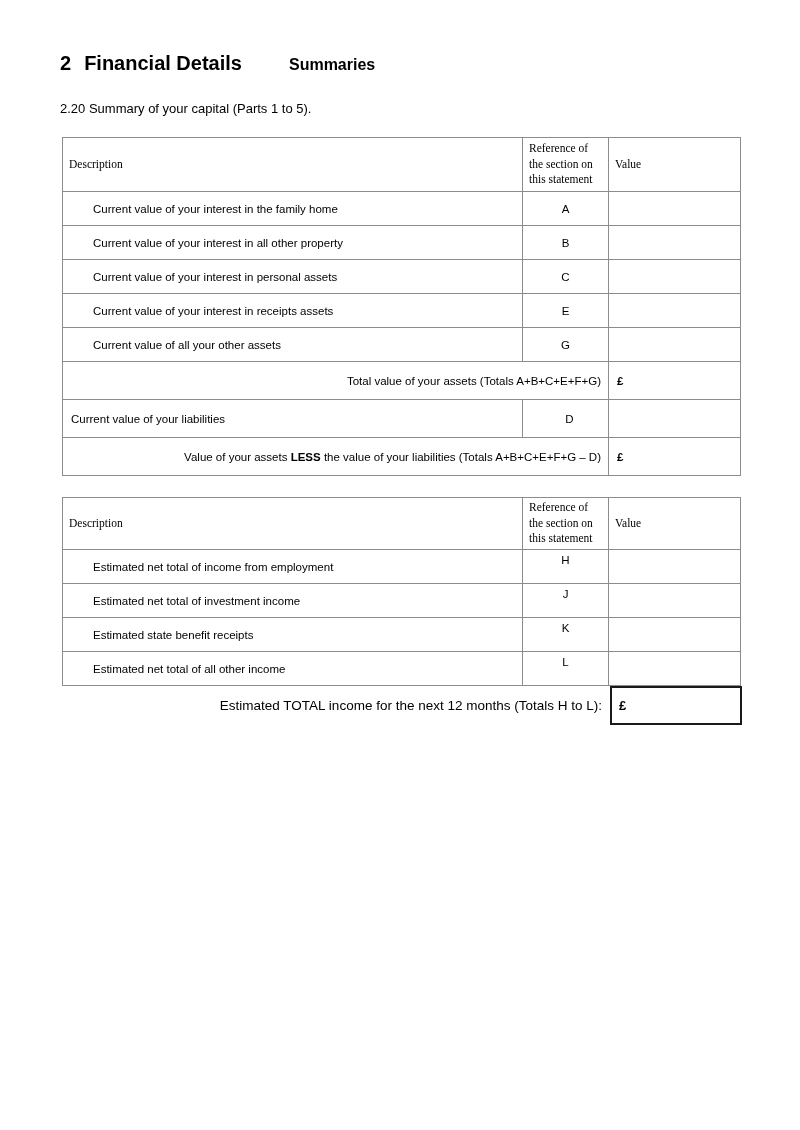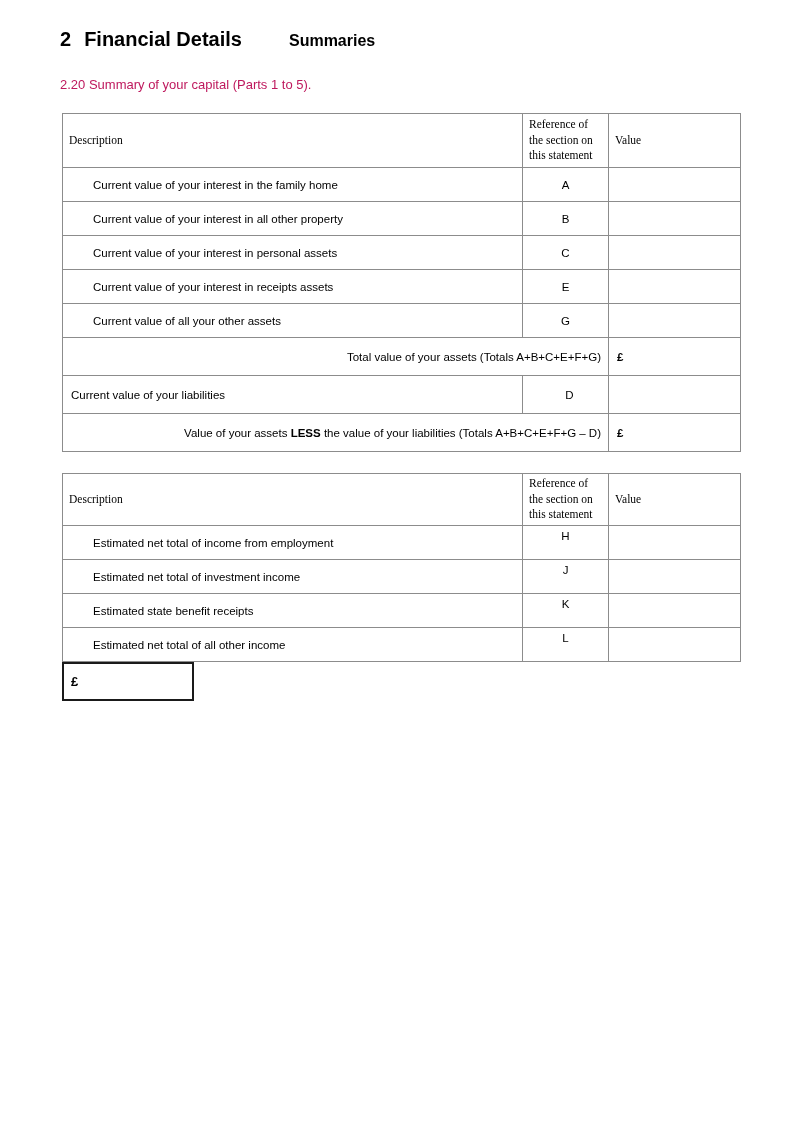--- a/index.html
+++ b/index.html
@@ -8,27 +8,27 @@
     width: 800px;
     height: 1130px;
     font-family: "Liberation Sans", sans-serif;
     color: #000000;
     position: relative;
     overflow: hidden;
   }
   .page { padding-left: 60px; padding-right: 60px; }
 
   
-  .doc-title { margin-top: 28px; line-height: 1.1; white-space: nowrap; }
+  .doc-title { margin-top: 52px; line-height: 1.1; white-space: nowrap; }
   .title-num { font-size: 20px; font-weight: bold; }
   .title-main { font-size: 20px; font-weight: bold; margin-left: 13px; }
   .title-sub { font-size: 16px; font-weight: bold; margin-left: 47px; }
 
   
-  .section-heading { font-size: 13px; color: #be185d; }
+  .section-heading { font-size: 13px; color: #000000; }
   .h220 { margin-top: 27px; }
   .h221 { margin-top: 78px; }
 
   
   table.summary {
     border-collapse: collapse;
     table-layout: fixed;
     width: 678px;
     margin-left: 2px;
   }
@@ -192,19 +192,20 @@
     </tr>
     <tr>
       <td class="desc">Estimated net total of all other income</td>
       <td class="ref">L</td>
       <td class="val"></td>
     </tr>
   </tbody>
     </table>
 
   <div class="income-total-row">
+    <div class="income-total-label">Estimated TOTAL income for the next 12 months (Totals H to L):</div>
     <div class="income-total-box">
         <span>£</span>
         <span></span>
       </div>
   </div>
 
 </div>
 
 </body></html>

